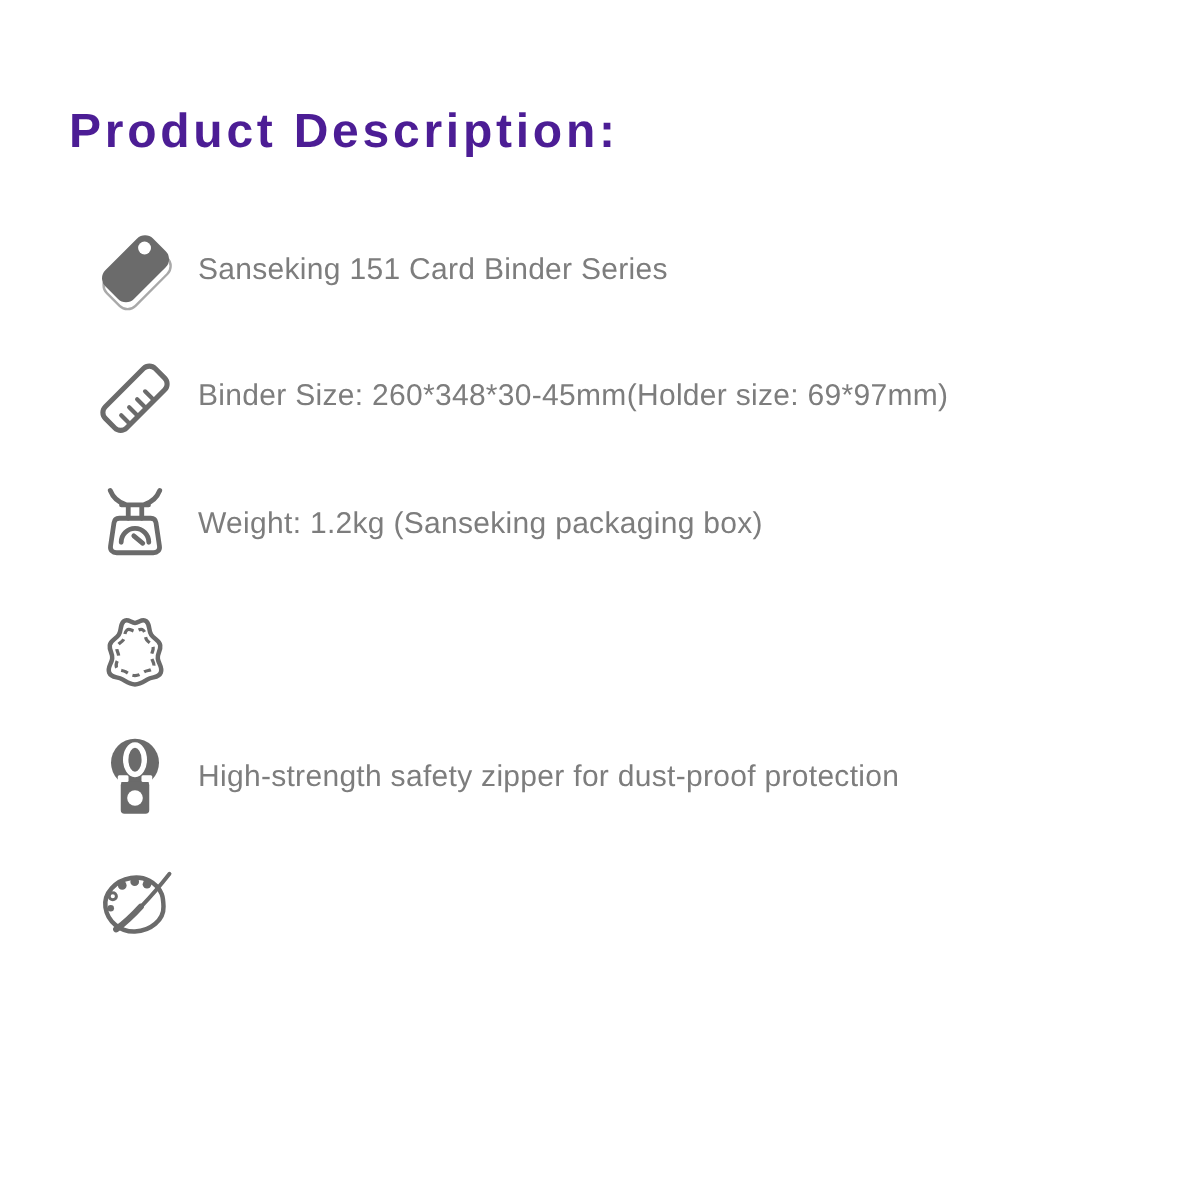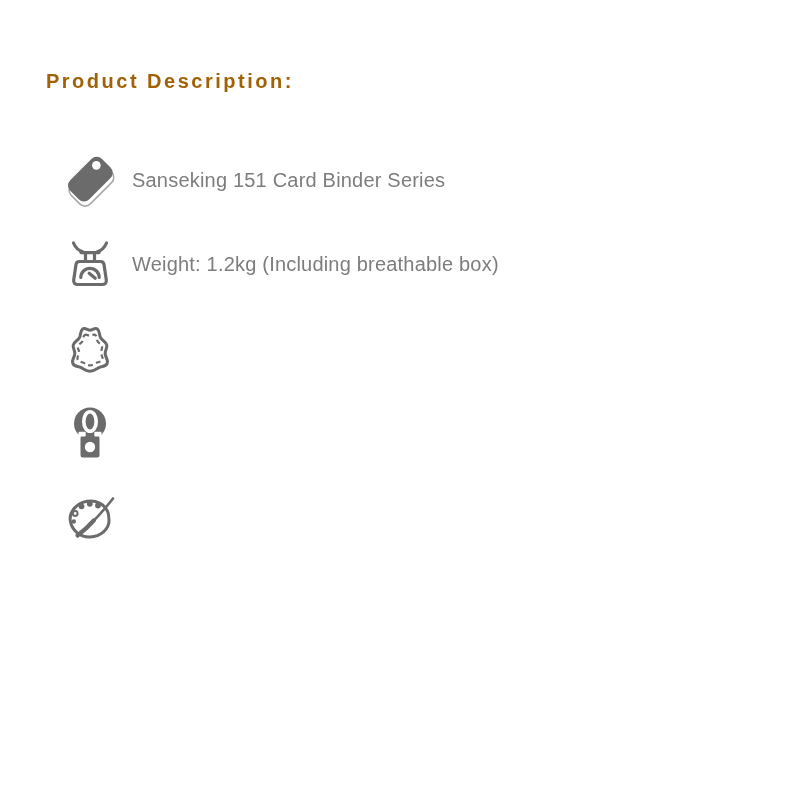--- a/index.html
+++ b/index.html
@@ -6,24 +6,24 @@
   body {
     width: 800px; height: 800px;
     background: #ffffff;
     font-family: "Liberation Sans", sans-serif;
     overflow: hidden;
   }
   .page { position: relative; width: 800px; height: 800px; background: #ffffff; }
   .title {
     position: absolute;
     left: 46px; top: 70px;
-    font-size: 20px;
+    font-size: 32px;
     font-weight: 600;
     letter-spacing: 2.5px;
-    color: #a16207;
+    color: #4c1d95;
     line-height: 1.1;
     white-space: nowrap;
   }
   .feature-list {
     position: absolute;
     left: 62px; top: 138px;
     display: flex;
     flex-direction: column;
   }
   .feature-row {
@@ -62,36 +62,47 @@
             <rect x="-24.5" y="-9.5" width="45" height="27" rx="7.5" fill="#ffffff" stroke="#a9a9a9" stroke-width="1.6"></rect>
             <rect x="-22" y="-13.5" width="45" height="27" rx="7.5" fill="#6b6b6b"></rect>
             <circle cx="14.5" cy="-5.5" r="4.3" fill="#ffffff"></circle>
           </g>
         </svg>
       </span>
       <span class="feature-text">Sanseking 151 Card Binder Series</span>
     </div>
 
 
+    <div class="feature-row">
+      <span class="icon-box">
+        <svg width="56" height="56" viewBox="0 0 56 56">
+          <g transform="translate(28,28.5) rotate(-45)" fill="none" stroke="#6b6b6b">
+            <rect x="-23.5" y="-10" width="47" height="20" rx="5.5" stroke-width="3.4"></rect>
+            <path d="M-14.5 9.5 L-14.5 1.5 M-7 9.5 L-7 1.5 M0.5 9.5 L0.5 1.5 M8 9.5 L8 1.5" stroke-width="2.8" stroke-linecap="round"></path>
+          </g>
+        </svg>
+      </span>
+      <span class="feature-text">Binder Size: 260*348*30-45mm(Holder size: 69*97mm)</span>
+    </div>
 
     <div class="feature-row">
       <span class="icon-box">
         <svg width="56" height="56" viewBox="0 0 56 56">
           <g fill="none" stroke="#6b6b6b" stroke-width="3.2" stroke-linecap="round" stroke-linejoin="round">
             <path d="M11.5 6 C13.2 10.2 16.8 13.6 21 15"></path>
             <path d="M44.5 6 C42.8 10.2 39.2 13.6 35 15"></path>
             <path d="M19 15.6 L37 15.6"></path>
             <path d="M23.5 16 L23.5 24.5 M32.5 16 L32.5 24.5"></path>
             <path d="M17.5 24.5 L38.5 24.5 C40.5 24.5 41.7 25.5 42 27.5 L44.3 43 C44.7 45.8 43 47.5 40.2 47.5 L15.8 47.5 C13 47.5 11.3 45.8 11.7 43 L14 27.5 C14.3 25.5 15.5 24.5 17.5 24.5 Z"></path>
             <path d="M18.8 40.5 A 9.2 9.2 0 1 1 37.2 40.5"></path>
             <path d="M27.2 36.2 L33.2 41.2"></path>
           </g>
         </svg>
       </span>
-      <span class="feature-text">Weight: 1.2kg (Including breathable box)</span>
+      <span class="feature-text">Weight: 1.2kg (Sanseking packaging box)</span>
     </div>
 
     <div class="feature-row">
       <span class="icon-box">
         <svg width="56" height="56" viewBox="0 0 56 56">
           <path d="M20.5 8.2 C23 6 25.5 9.3 28 9.3 C30.5 9.3 33 6 35.5 8.2 C38.3 10.6 36.8 14.2 38.8 17.2 C40.8 20.2 44.3 20.6 44.8 24.2 C45.3 27.7 42.8 29.4 43.2 33 C43.6 36.6 46.6 38.8 45.2 42.4 C43.8 46.1 39.7 44.9 36.4 46.9 C33.4 48.7 31.6 50.3 28 50.3 C24.4 50.3 22.6 48.7 19.6 46.9 C16.3 44.9 12.2 46.1 10.8 42.4 C9.4 38.8 12.4 36.6 12.8 33 C13.2 29.4 10.7 27.7 11.2 24.2 C11.7 20.6 15.2 20.2 17.2 17.2 C19.2 14.2 17.7 10.6 20.5 8.2 Z" fill="none" stroke="#6b6b6b" stroke-width="3" stroke-linejoin="round"></path>
           <g transform="translate(28,29.2) scale(0.72) translate(-28,-29.2)">
             <path d="M20.5 8.2 C23 6 25.5 9.3 28 9.3 C30.5 9.3 33 6 35.5 8.2 C38.3 10.6 36.8 14.2 38.8 17.2 C40.8 20.2 44.3 20.6 44.8 24.2 C45.3 27.7 42.8 29.4 43.2 33 C43.6 36.6 46.6 38.8 45.2 42.4 C43.8 46.1 39.7 44.9 36.4 46.9 C33.4 48.7 31.6 50.3 28 50.3 C24.4 50.3 22.6 48.7 19.6 46.9 C16.3 44.9 12.2 46.1 10.8 42.4 C9.4 38.8 12.4 36.6 12.8 33 C13.2 29.4 10.7 27.7 11.2 24.2 C11.7 20.6 15.2 20.2 17.2 17.2 C19.2 14.2 17.7 10.6 20.5 8.2 Z" fill="none" stroke="#6b6b6b" stroke-width="3" stroke-dasharray="6.5 5" stroke-linejoin="round"></path>
           </g>
         </svg>
@@ -102,20 +113,21 @@
       <span class="icon-box">
         <svg width="56" height="56" viewBox="0 0 56 56">
           <circle cx="28" cy="17.5" r="16" fill="#6b6b6b"></circle>
           <rect x="18.5" y="30" width="19" height="21.5" rx="2.5" fill="#6b6b6b"></rect>
           <ellipse cx="28" cy="15.5" rx="6.2" ry="9.8" fill="none" stroke="#ffffff" stroke-width="3.6"></ellipse>
           <rect x="16.5" y="25.8" width="7.2" height="4.6" rx="1" fill="#ffffff"></rect>
           <rect x="32.3" y="25.8" width="7.2" height="4.6" rx="1" fill="#ffffff"></rect>
           <circle cx="28" cy="41" r="5.2" fill="#ffffff"></circle>
         </svg>
       </span>
+      <span class="feature-text">High-strength safety zipper for dust-proof protection</span>
     </div>
 
     <div class="feature-row">
       <span class="icon-box">
         <svg width="56" height="56" viewBox="0 0 56 56">
           <path d="M45.8 21 C42.5 13 34 8.8 25.3 10.3 C15 12 7 20.3 8.3 29.8 C9.6 39.3 18.2 46.4 28 46 C38.5 45.5 47.3 38.3 47 29.3 C46.9 26.2 46.7 23.3 45.8 21 Z" fill="none" stroke="#6b6b6b" stroke-width="3" stroke-linejoin="round"></path>
           <circle cx="19.5" cy="15.3" r="2.9" fill="#6b6b6b"></circle>
           <circle cx="27.8" cy="12.8" r="2.9" fill="#6b6b6b"></circle>
           <circle cx="36" cy="14.5" r="2.9" fill="#6b6b6b"></circle>
           <circle cx="13.2" cy="22.5" r="2.4" fill="none" stroke="#6b6b6b" stroke-width="2"></circle>

